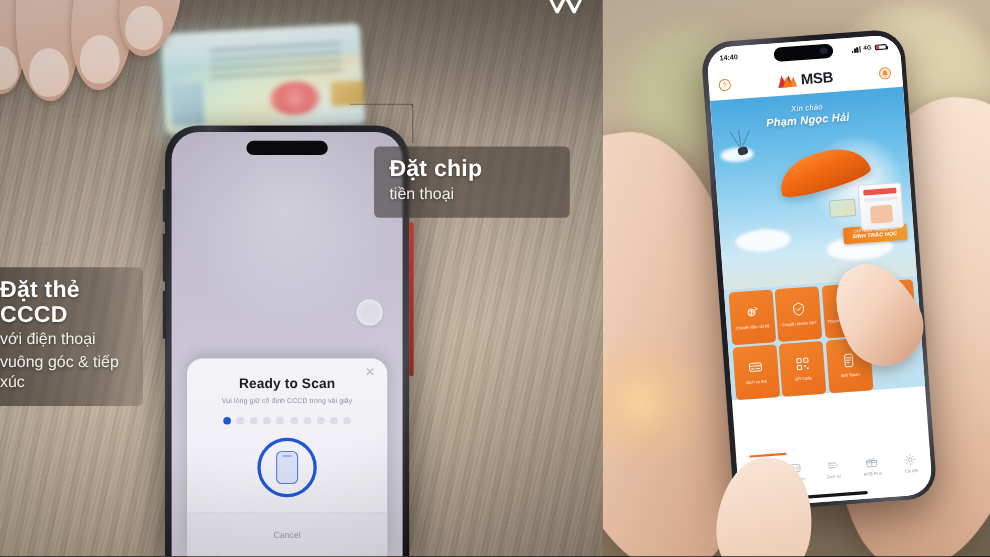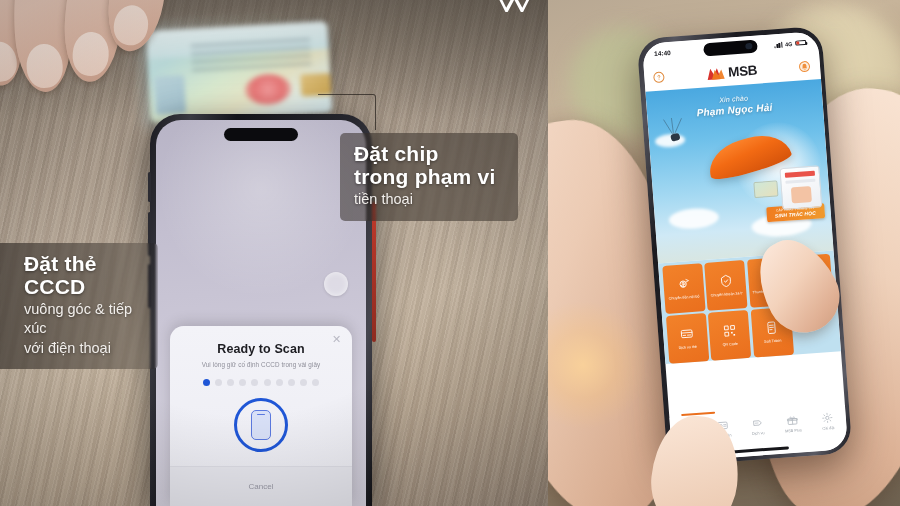--- a/index.html
+++ b/index.html
@@ -171,21 +171,21 @@
   .cap {
     position:absolute; color:#fff;
     background:linear-gradient(90deg, rgba(38,33,29,.60), rgba(38,33,29,.42) 70%, rgba(38,33,29,.18));
     backdrop-filter:blur(1px);
     padding:10px 14px 12px 14px;
   }
   .cap-h { font-size:21px; font-weight:bold; line-height:1.08; letter-spacing:.2px;
            text-shadow:0 1px 3px rgba(0,0,0,.45); }
   .cap-l { font-size:14.5px; line-height:1.26; margin-top:2px; color:#f2efec;
            text-shadow:0 1px 3px rgba(0,0,0,.45); }
-  .cap-1 { left:0; top:243px; width:158px; border-radius:0 5px 5px 0; padding-left:24px; }
+  .cap-1 { left:0; top:243px; width:130px; border-radius:0 5px 5px 0; padding-left:0; }
   .cap-2 { left:340px; top:133px; width:178px; border-radius:5px;
            background:linear-gradient(90deg, rgba(52,45,39,.55), rgba(52,45,39,.52)); }
 
   
   .watermark {
     position:absolute; left:497px; top:-7px; width:36px; height:22px; z-index:30;
   }
 
   
   .panel-right {
@@ -433,27 +433,26 @@
             <span class="cancel-txt">Cancel</span>
           </div>
         </div>
       </div>
     </div>
 
     <div class="wood-vign"></div>
 
     <div class="cap cap-1">
       <div class="cap-h">Đặt thẻ CCCD</div>
+      <div class="cap-l">với điện thoại</div>
       <div class="cap-l">vuông góc &amp; tiếp xúc</div>
-      <div class="cap-l">với điện thoại</div>
     </div>
 
     <div class="cap cap-2">
       <div class="cap-h">Đặt chip</div>
-      <div class="cap-h">trong phạm vi</div>
       <div class="cap-l">tiền thoại</div>
     </div>
   </div>
 
   <div class="panel-right">
     <div class="bg-blur">
       <div class="bokeh" style="left:22px;top:28px;width:110px;height:110px;background:rgba(190,205,150,.5);"></div>
       <div class="bokeh" style="right:-10px;top:6px;width:150px;height:150px;background:rgba(235,225,185,.55);"></div>
       <div class="bokeh" style="left:-20px;bottom:30px;width:130px;height:130px;background:rgba(150,130,100,.5);"></div>
     </div>

